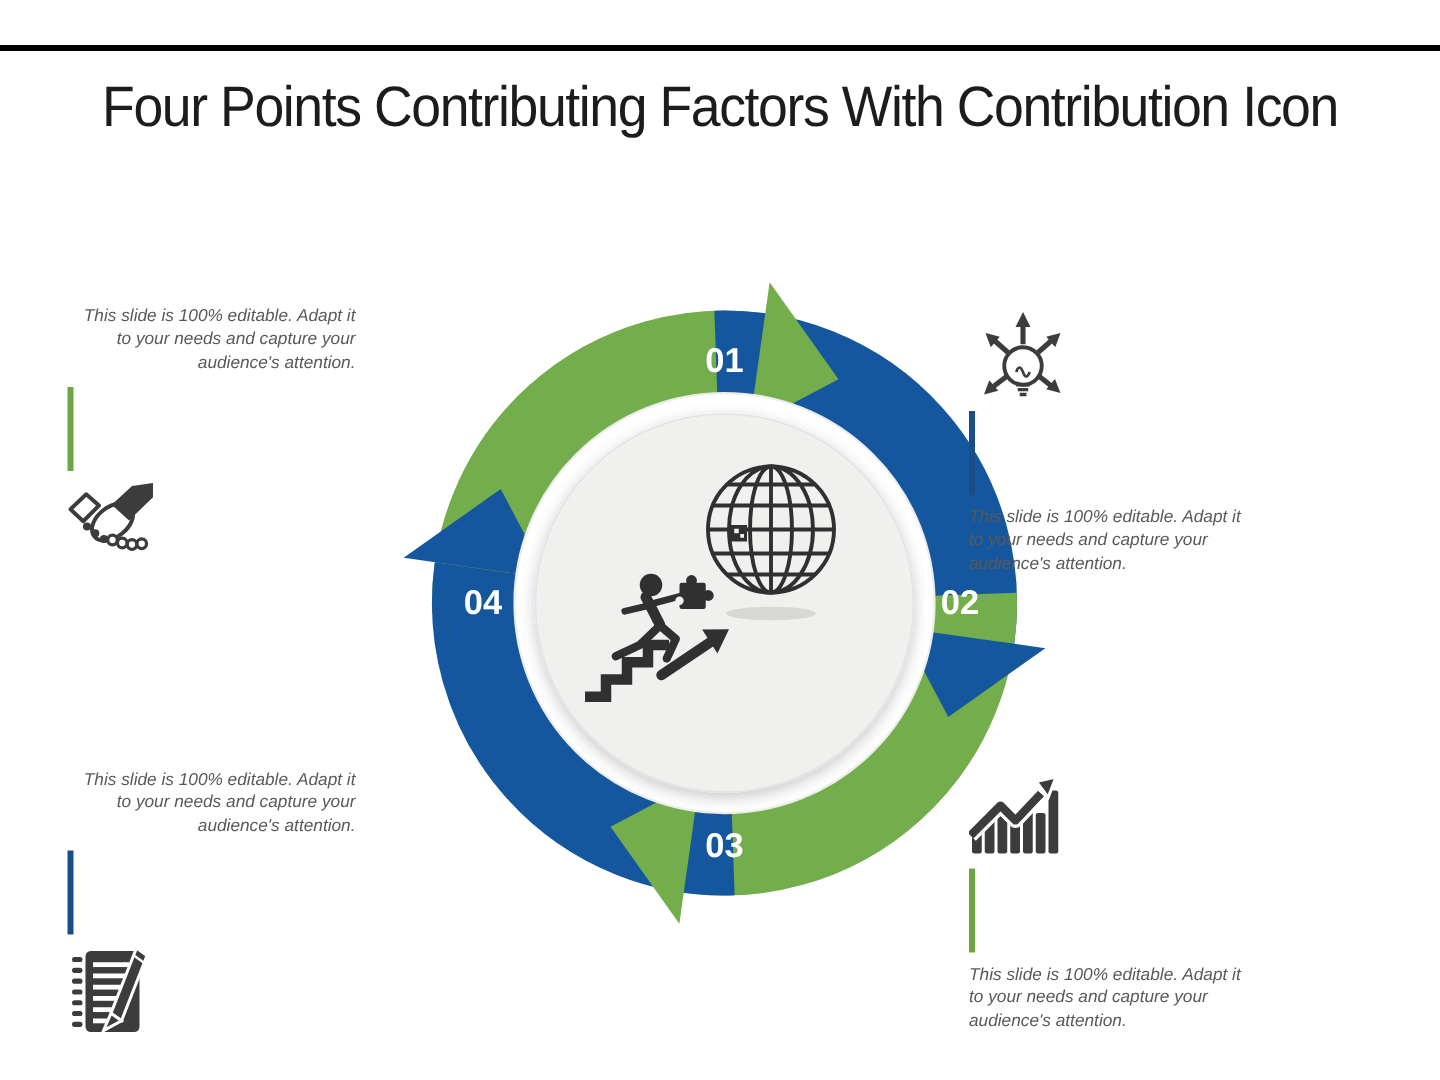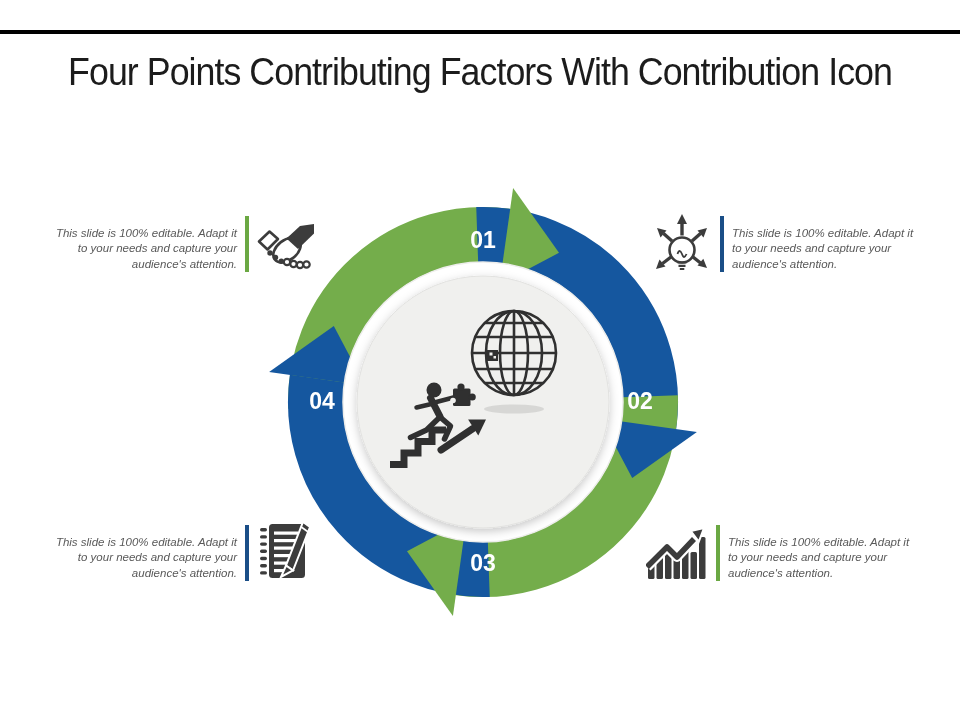--- a/index.html
+++ b/index.html
@@ -11,21 +11,21 @@
     position:absolute;left:0;top:30px;width:960px;height:4px;
   }
   .page-title{
     position:absolute;left:0;right:0;top:48px;height:48px;line-height:48px;
     text-align:center;white-space:nowrap;
     font-size:38px;letter-spacing:-1px;color:#1c1c1c;
     transform:scaleX(0.94);transform-origin:center;
   }
   .diagram-svg{position:absolute;left:0;top:0;}
   .callout{
-    position:absolute;display:flex;align-items:flex-end;gap:8px;height:68px;
+    position:absolute;display:flex;align-items:flex-start;gap:8px;height:68px;flex-direction:column;
   }
   .callout-text{
     width:192px;font-size:11.5px;font-style:italic;color:#595959;line-height:1.33;
   }
   .callout.left .callout-text{text-align:right;}
   .callout.right .callout-text{text-align:left;}
   .accent-bar{width:4px;height:56px;flex:0 0 auto;}
   .callout-icon{flex:0 0 auto;display:block;}
 </style>
 </head>

